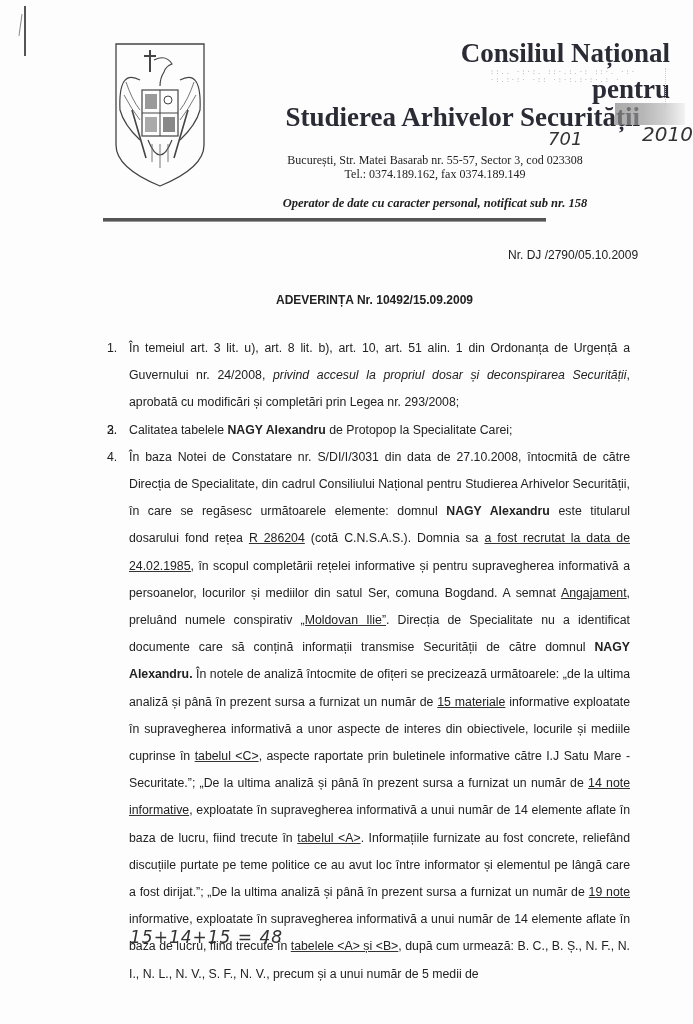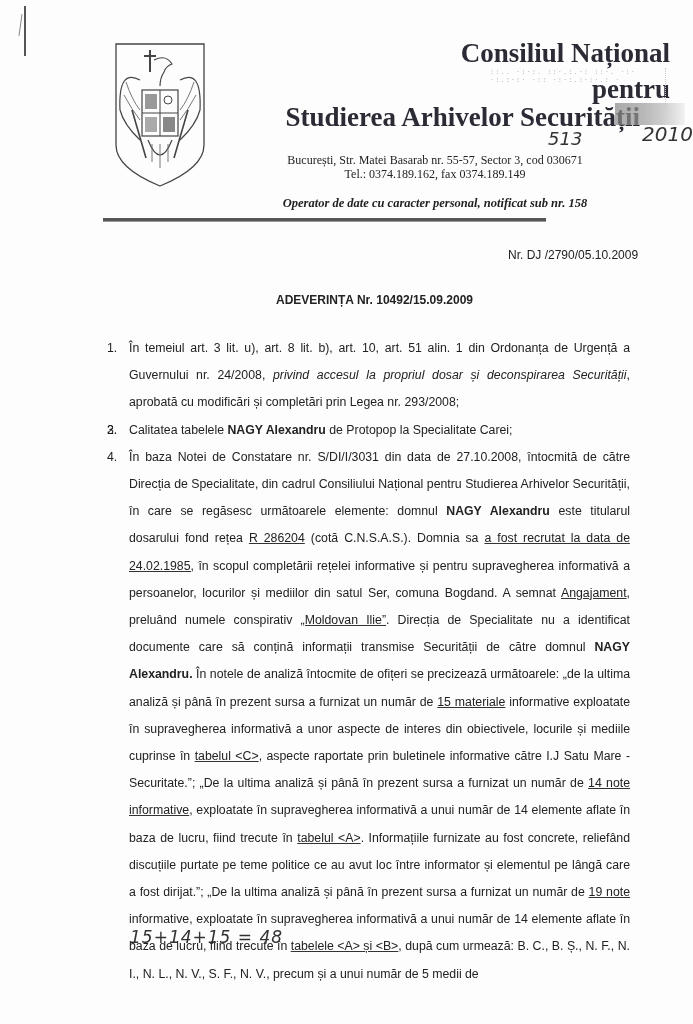--- a/index.html
+++ b/index.html
@@ -63,24 +63,24 @@
     <path d="M42 104 v18 M50 104 v24 M58 104 v18" stroke="#666" stroke-width="0.9"></path>
   </svg>
 
   <div class="hdr-title t1">Consiliul Național</div>
   <div class="hdr-title t2">pentru</div>
   <div class="hdr-title t3">Studierea Arhivelor Securității</div>
 
   <div class="stamp">::.. ·:·:. ::·.:.·: ::·. ·:·<br>·:.:·:· ·:: ·:·:.:·:·.: ·</div>
   <div class="redact"></div>
 
-  <div class="hand h513">513</div>
+  <div class="hand h513">701</div>
   <div class="hand hdate">2010.05.11.</div>
 
-  <div class="addr a1">București, Str. Matei Basarab nr. 55-57, Sector 3, cod 030671</div>
+  <div class="addr a1">București, Str. Matei Basarab nr. 55-57, Sector 3, cod 023308</div>
   <div class="addr a2">Tel.: 0374.189.162, fax 0374.189.149</div>
   <div class="addr a4">Operator de date cu caracter personal, notificat sub nr. 158</div>
 
   <div class="sep"></div>
 
   <div class="ref">Nr. DJ /2790/05.10.2009</div>
   <div class="doc-title">ADEVERINȚA Nr. 10492/15.09.2009</div>
 
   <div class="body" id="doc-body">
       <div class="item"><span class="num">1.</span><span>În temeiul art. 3 lit. u), art. 8 lit. b), art. 10, art. 51 alin. 1 din Ordonanța de Urgență a Guvernului nr. 24/2008, </span><i>privind accesul la propriul dosar și deconspirarea Securității</i><span>, aprobată cu modificări și completări prin Legea nr. 293/2008;</span></div>

